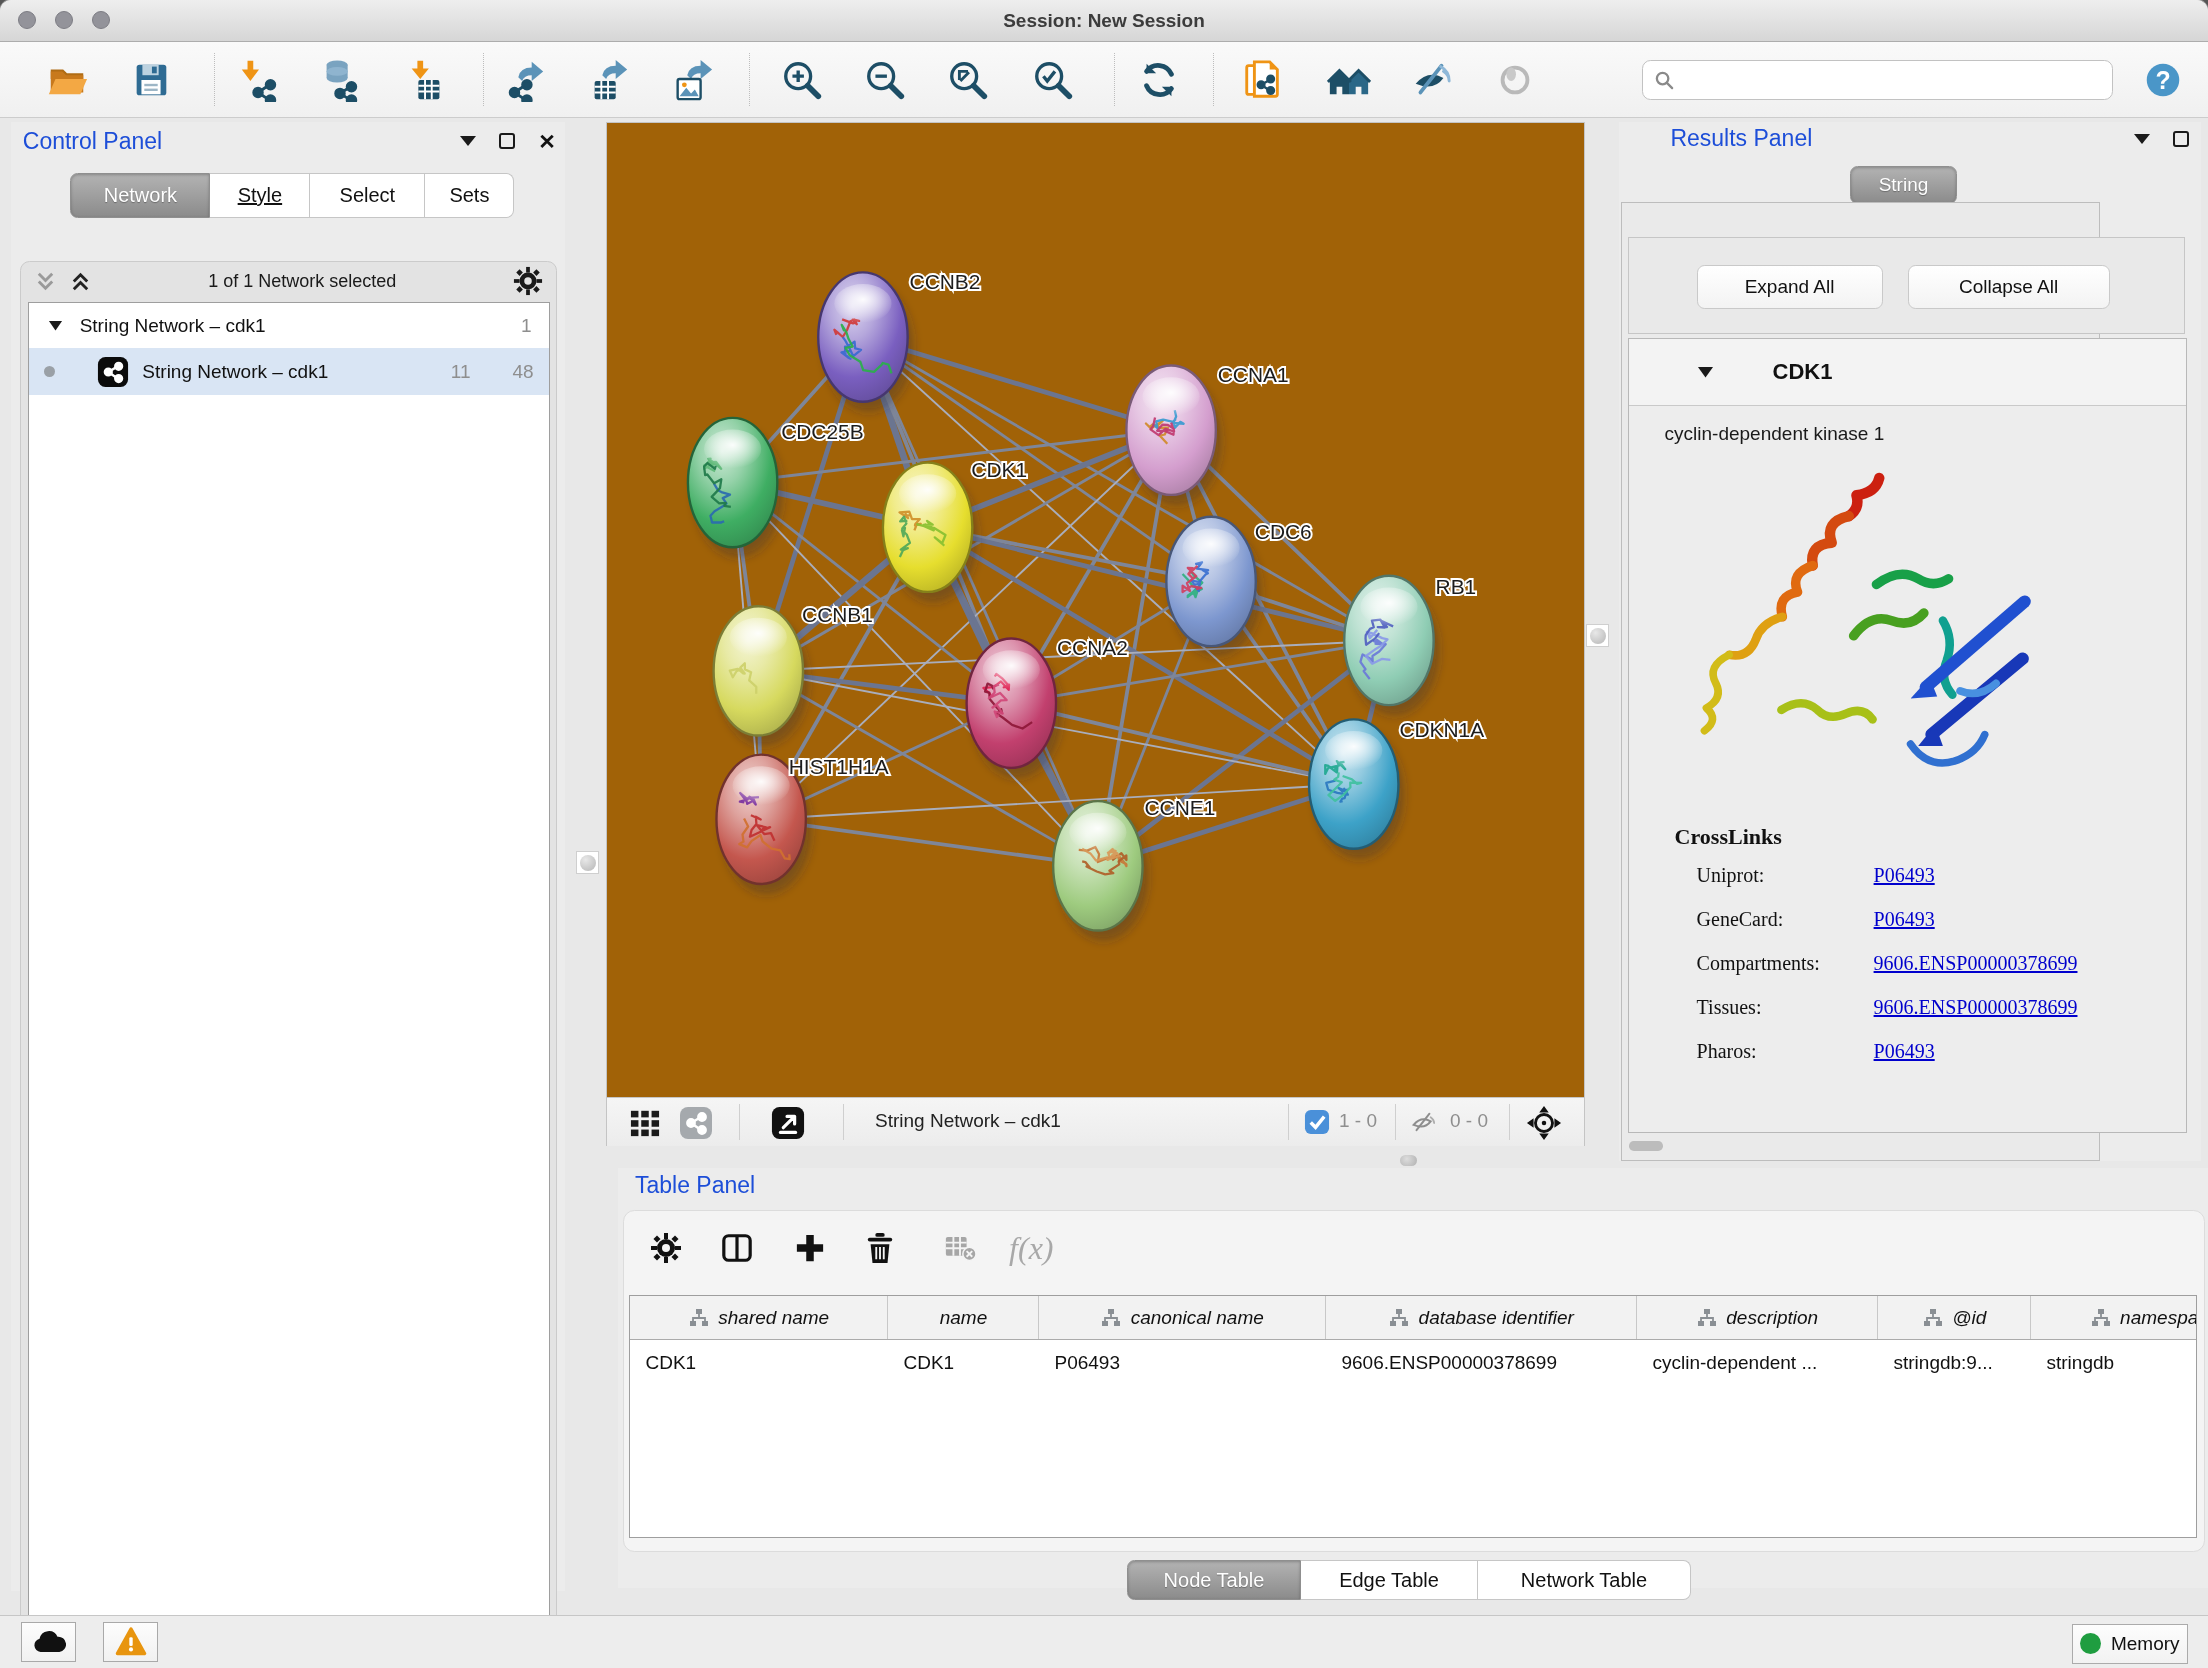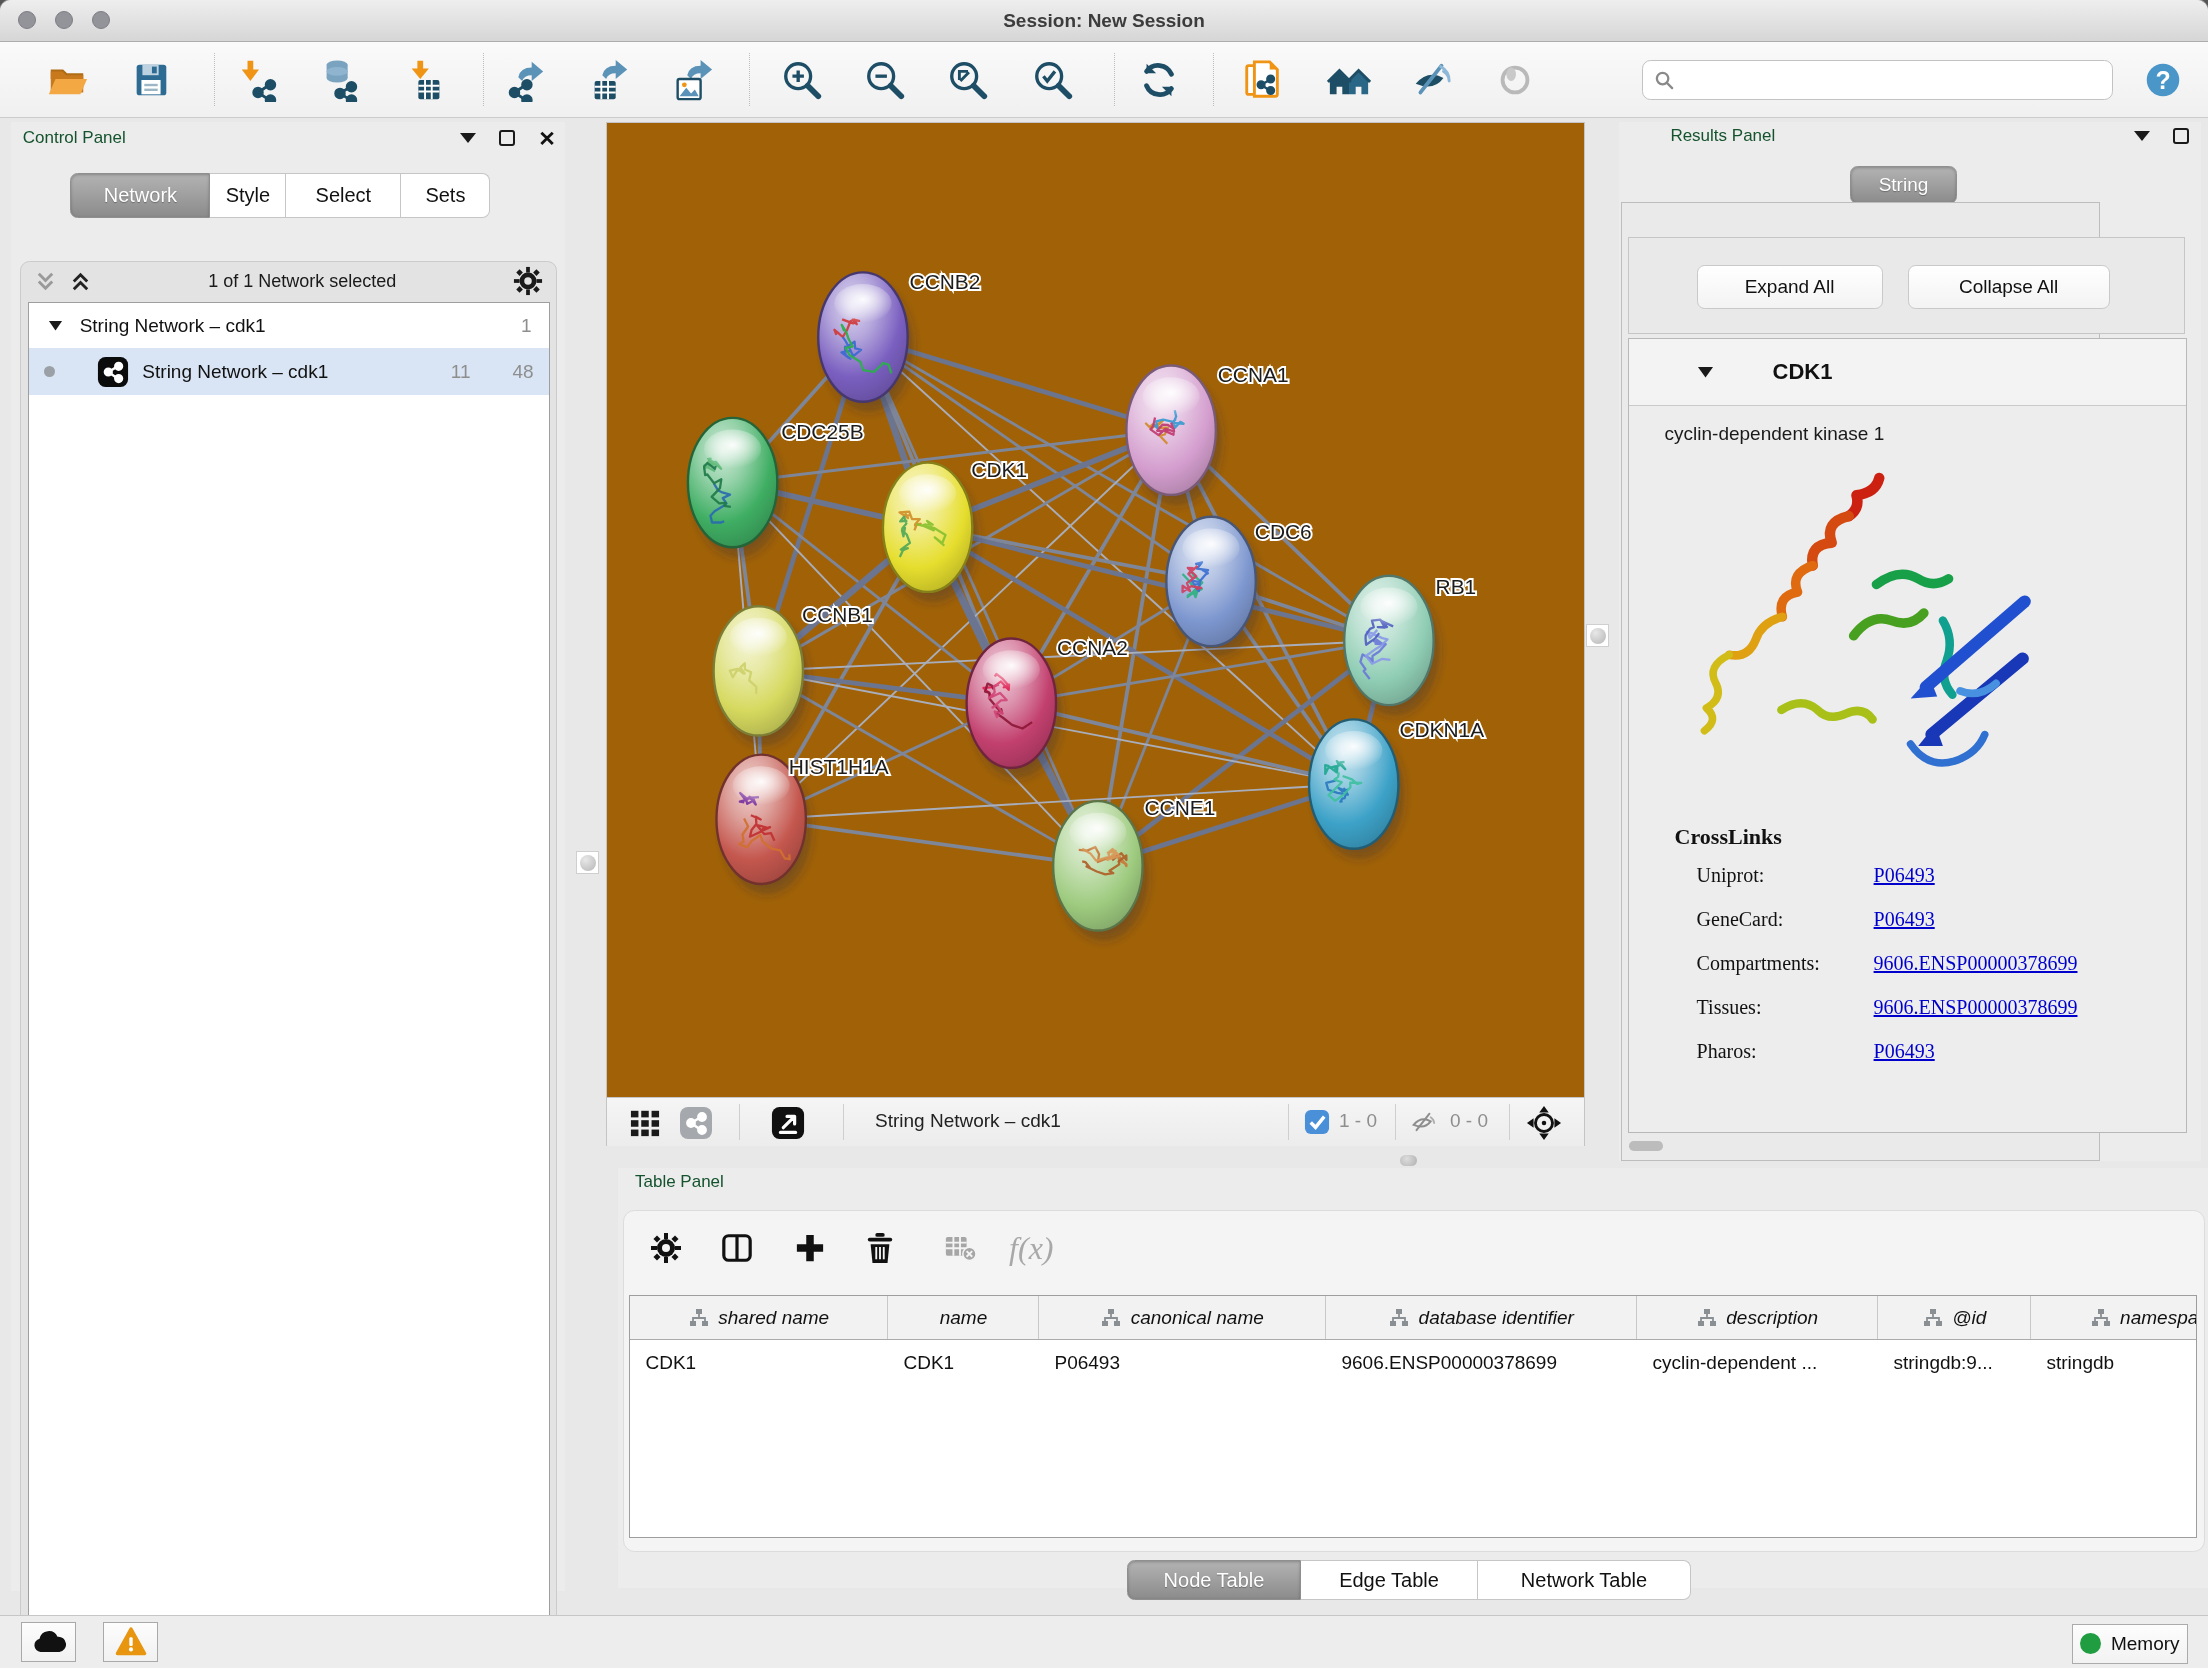--- a/index.html
+++ b/index.html
@@ -31,21 +31,21 @@
   .tbtn { top:13.3px; width:49px; height:49px; display:flex;
     align-items:center; justify-content:center; cursor:default; }
   .tdiv { top:11.4px; height:53px; width:0; border-left:1.9px dotted #bdbdbd; }
   #search-field { left:1642px; top:18px; width:471px; height:40px;
     background:#fff; border:1px solid #c2c2c2; border-radius:8.6px;
     display:flex; align-items:center; padding-left:11.4px; }
   #search-input { border:none; outline:none; font-size:18px; flex:1;
     background:transparent; margin-left:7.6px; font-family:inherit; }
 
   
-  .panel-title { font-size:17px; color:#14532d; }
+  .panel-title { font-size:23px; color:#1d4ed8; }
   .win-icons { display:flex; align-items:center; gap:23px; }
   .tri-down { width:0; height:0; border-left:8.6px solid transparent;
     border-right:8.6px solid transparent; border-top:10.5px solid #1a1a1a; }
   .float-box { width:16px; height:16px; border:2.4px solid #1a1a1a; border-radius:2.9px; }
   .x-glyph { font-size:21px; font-weight:bold; color:#111; line-height:1; }
 
   
   .seg { display:flex; }
   .seg .tab {
     height:45px; display:flex; align-items:center; justify-content:center;
@@ -320,21 +320,21 @@
       <span class="panel-title">Control Panel</span>
       <span style="flex:1"></span>
       <span class="win-icons">
         <span class="tri-down"></span>
         <span class="float-box"></span>
         <span class="x-glyph">✕</span>
       </span>
     </div>
     <div class="seg abs" style="left:59px; top:51px;" id="cp-tabs">
         <div class="tab active" style="width: 140px;">Network</div>
-        <div class="tab" style="width: 76px;">Style</div>
+        <div class="tab" style="width: 100px; text-decoration: underline;">Style</div>
         <div class="tab" style="width: 115px;">Select</div>
         <div class="tab" style="width: 89px;">Sets</div>
       </div>
     <div id="cp-inner" class="abs">
       <div id="cp-strip" class="abs">
         <svg width="23" height="25" viewBox="0 0 24 26" style="margin-left:13.3px">
             <g stroke="#9a9a9a" stroke-width="3" fill="none">
               <path d="M5 5l7 7 7-7M5 13l7 7 7-7"></path>
             </g>
           </svg>

